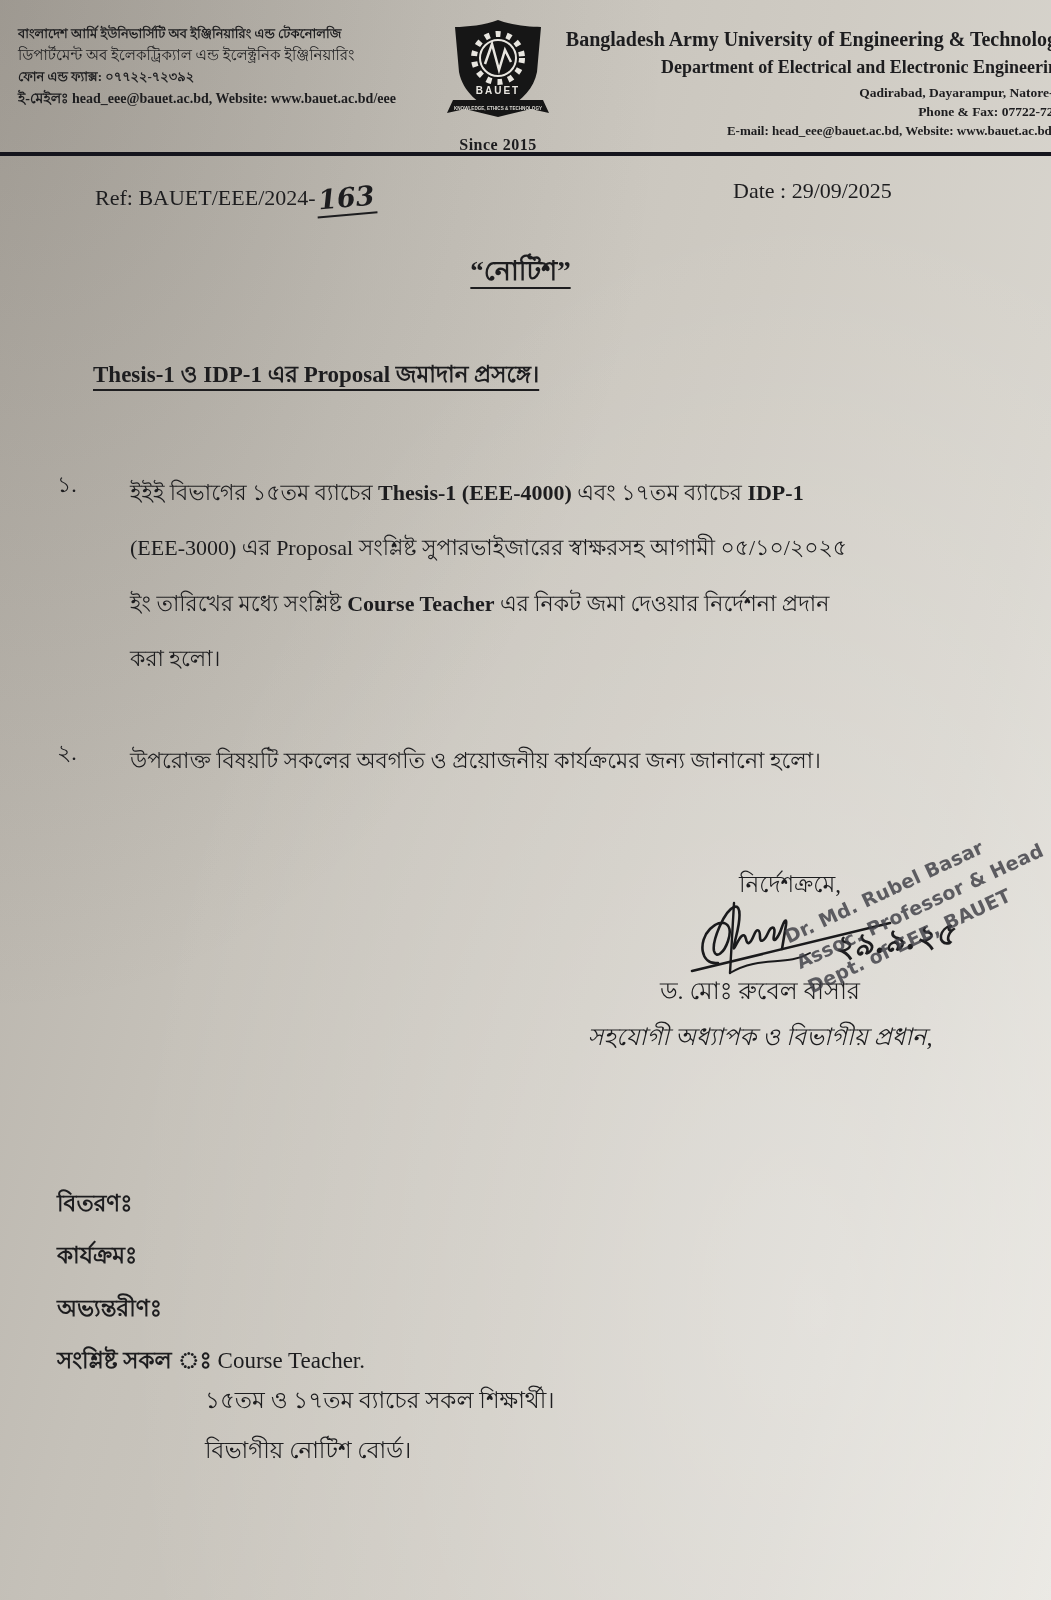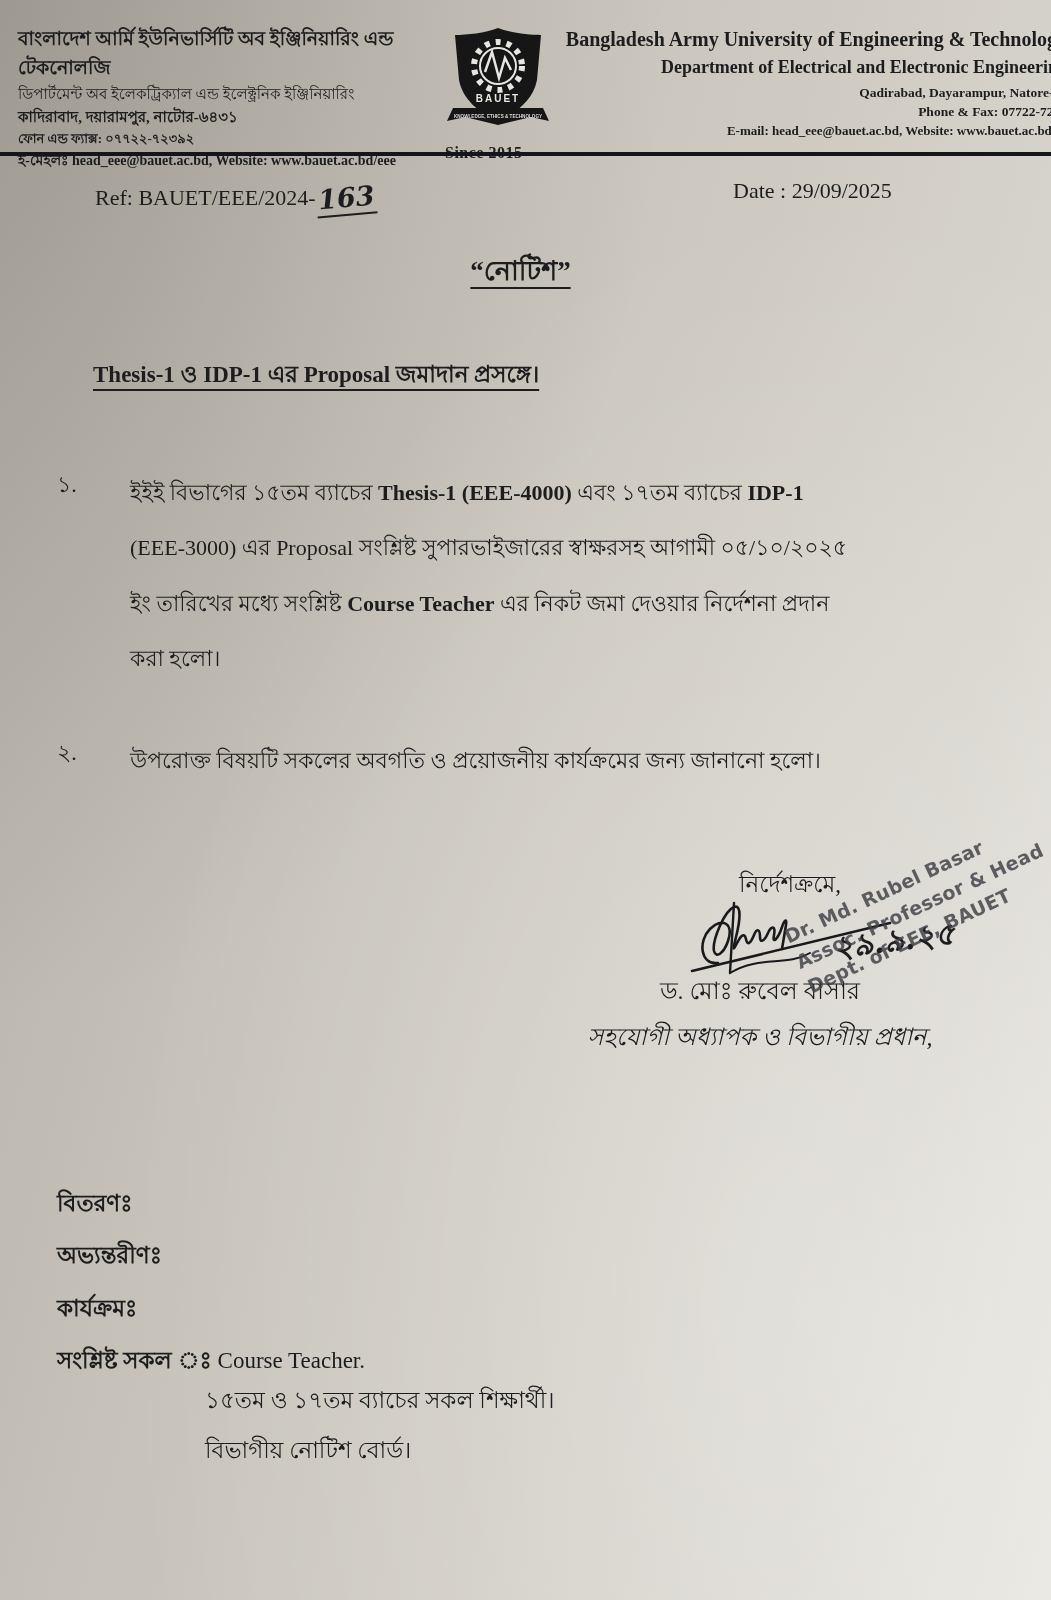--- a/index.html
+++ b/index.html
@@ -13,35 +13,35 @@
     background:
       radial-gradient(ellipse at 78% 82%, rgba(255,255,255,0.30), rgba(255,255,255,0) 60%),
       radial-gradient(ellipse at 0% 0%, rgba(60,55,48,0.18), rgba(60,55,48,0) 45%),
       linear-gradient(104deg,#b3aea6 0%,#c5c1b9 30%,#cfcbc3 58%,#d8d5ce 80%,#e7e5df 100%);
   }
   .b{font-weight:bold;}
   .u{text-decoration:underline;text-underline-offset:7px;text-decoration-thickness:2px;margin-top:7px;}
 
   
   .hdr-left{position:absolute;left:18px;top:24px;width:430px;line-height:1.55;}
-  .hdr-left .l1{font-size:19px;font-weight:bold;}
+  .hdr-left .l1{font-size:13px;font-weight:bold;}
   .hdr-left .l2{font-size:15px;}
   .hdr-left .l3{font-size:15px;font-weight:bold;}
   .hdr-left .l4{font-size:13px;font-weight:bold;}
   .hdr-left .l5{font-size:14px;font-weight:bold;}
 
   .hdr-right{position:absolute;right:-16px;top:28px;text-align:right;white-space:nowrap;}
   .hdr-right div{font-weight:bold;}
   .hdr-right .r1{font-size:20px;margin-bottom:6px;}
   .hdr-right .r2{font-size:18px;margin-bottom:7px;}
   .hdr-right .r3{font-size:13.5px;margin-bottom:3px;}
   .hdr-right .r4{font-size:13.5px;margin-bottom:3px;}
   .hdr-right .r5{font-size:13px;}
 
-  .logo{position:absolute;left:445px;top:24px;width:106px;}
+  .logo{position:absolute;left:445px;top:16px;width:106px;text-align:center;}
   .logo .since{font-size:16px;font-weight:bold;margin-top:8px;letter-spacing:0.5px;}
   .hdr-rule{position:absolute;left:0;top:152px;width:1051px;height:4px;background:#15151d;}
 
   
   .refline{position:absolute;left:95px;top:180px;font-size:22px;}
   .ref-hand{display:inline-block;font-family:"DejaVu Serif",serif;font-style:italic;font-weight:bold;
     font-size:27px;transform:rotate(-5deg) translateY(2px);border-bottom:2.5px solid #1d1d1f;padding:0 2px 1px 2px;}
   .dateline{position:absolute;left:733px;top:178px;font-size:22px;}
 
   
@@ -76,21 +76,20 @@
   .di2{top:1432px;}
 </style>
 </head>
 <body>
 
 <div class="page">
 
   <div class="hdr-left">
     <div class="l1">বাংলাদেশ আর্মি ইউনিভার্সিটি অব ইঞ্জিনিয়ারিং এন্ড টেকনোলজি</div>
     <div class="l2">ডিপার্টমেন্ট অব ইলেকট্রিক্যাল এন্ড ইলেক্ট্রনিক ইঞ্জিনিয়ারিং</div>
-    <div class="l3">কাদিরাবাদ, দয়ারামপুর, নাটোর-৬৪৩১</div>
     <div class="l4">ফোন এন্ড ফ্যাক্স: ০৭৭২২-৭২৩৯২</div>
     <div class="l5">ই-মেইলঃ head_eee@bauet.ac.bd, Website: www.bauet.ac.bd/eee</div>
   </div>
 
   <div class="logo">
     <svg width="106" height="108" viewBox="0 0 106 108">
 
       <path d="M53 4 C66 9 84 11 96 11 L92 56 C88 76 72 89 53 96 C34 89 18 76 14 56 L10 11 C22 11 40 9 53 4 Z" fill="#161616"></path>
 
       <circle cx="53" cy="42" r="24" fill="none" stroke="#e8e6e0" stroke-width="6" stroke-dasharray="5 6"></circle>
@@ -145,20 +144,20 @@
   <div class="sig-title1">সহযোগী অধ্যাপক ও বিভাগীয় প্রধান,</div>
 
   <div class="stamp">
     <div>Dr. Md. Rubel Basar</div>
     <div>Assoc. Professor &amp; Head</div>
     <div>Dept. of EEE, BAUET</div>
   </div>
 
   <div class="dist">
     <div class="lbl">বিতরণঃ</div>
+    <div class="lbl">কার্যক্রমঃ</div>
     <div class="lbl">অভ্যন্তরীণঃ</div>
-    <div class="lbl">কার্যক্রমঃ</div>
     <div><span class="b">সংশ্লিষ্ট সকল ঃ </span><span>Course Teacher.</span></div>
   </div>
   <div class="dist-ind di1">১৫তম ও ১৭তম ব্যাচের সকল শিক্ষার্থী।</div>
   <div class="dist-ind di2">বিভাগীয় নোটিশ বোর্ড।</div>
 
 </div>
 
 </body></html>

